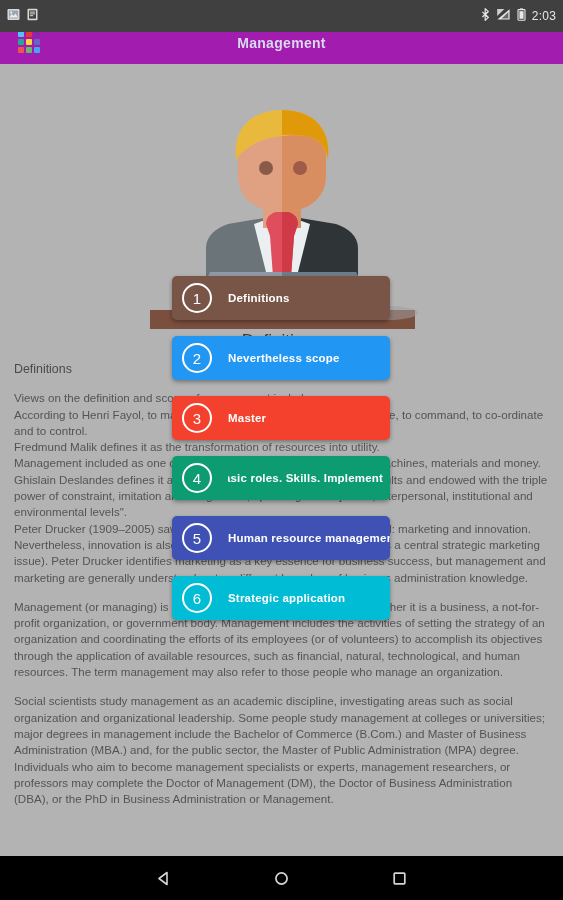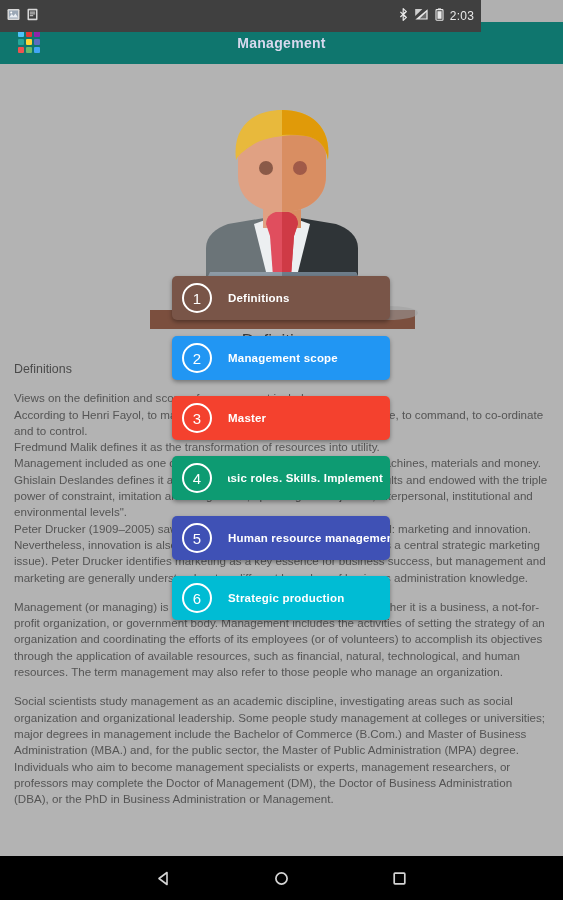--- a/index.html
+++ b/index.html
@@ -12,39 +12,39 @@
   #screen {
     position: relative;
     width: 563px; height: 900px;
     background: #b0b0b0;
     overflow: hidden;
   }
 
   
   .statusbar {
     position: absolute; top: 0; left: 0;
-    width: 481px; height: 22px;
+    width: 563px; height: 22px;
     background: #404040;
     display: flex; align-items: center;
     padding: 16px 7px;
     z-index: 60;
   }
   .sb-left { display: flex; align-items: center; gap: 7px; }
   .sb-right { margin-left: auto; display: flex; align-items: center; gap: 6px; }
   .sb-ico { display: block; }
   .sb-time {
     color: #e8e8e8; font-size: 12px; letter-spacing: .2px;
     font-family: "Liberation Sans", sans-serif;
   }
 
   
   .appbar {
     position: absolute; top: 22px; left: 0;
     width: 563px; height: 42px;
-    background: #0f766e;
+    background: #a21caf;
     display: flex; align-items: center;
     z-index: 55;
   }
   .appbar-logo {
     position: absolute; left: 18px; top: 9px;
     width: 24px; height: 24px;
     display: grid; grid-template-columns: repeat(3, 6px);
     grid-template-rows: repeat(3, 6px);
     gap: 2px;
   }
@@ -269,41 +269,41 @@
 
   <div class="fab-menu">
 
     <div class="fab-item" style="background: rgb(121, 85, 72);">
       <span class="fab-num">1</span>
       <span class="fab-label">Definitions</span>
     </div>
 
     <div class="fab-item" style="background: rgb(33, 150, 243);">
       <span class="fab-num">2</span>
-      <span class="fab-label">Management scope</span>
+      <span class="fab-label">Nevertheless scope</span>
     </div>
 
     <div class="fab-item" style="background: rgb(244, 65, 46);">
       <span class="fab-num">3</span>
       <span class="fab-label">Master</span>
     </div>
 
     <div class="fab-item marquee" style="background: rgb(13, 155, 114);">
       <span class="fab-num">4</span>
       <span class="fab-label">s. Basic roles. Skills. Implement</span>
     </div>
 
     <div class="fab-item" style="background: rgb(63, 81, 181);">
       <span class="fab-num">5</span>
       <span class="fab-label">Human resource management</span>
     </div>
 
     <div class="fab-item" style="background: rgb(0, 188, 212);">
       <span class="fab-num">6</span>
-      <span class="fab-label">Strategic production</span>
+      <span class="fab-label">Strategic application</span>
     </div>
 
   </div>
 
   <div class="navbar">
     <div class="nav-btn">
       <svg width="17" height="17" viewBox="0 0 17 17">
         <path d="M12 2.5 L4 8.5 L12 14.5 Z" fill="none" stroke="#d4d4d4" stroke-width="1.6" stroke-linejoin="round"></path>
       </svg>
     </div>

